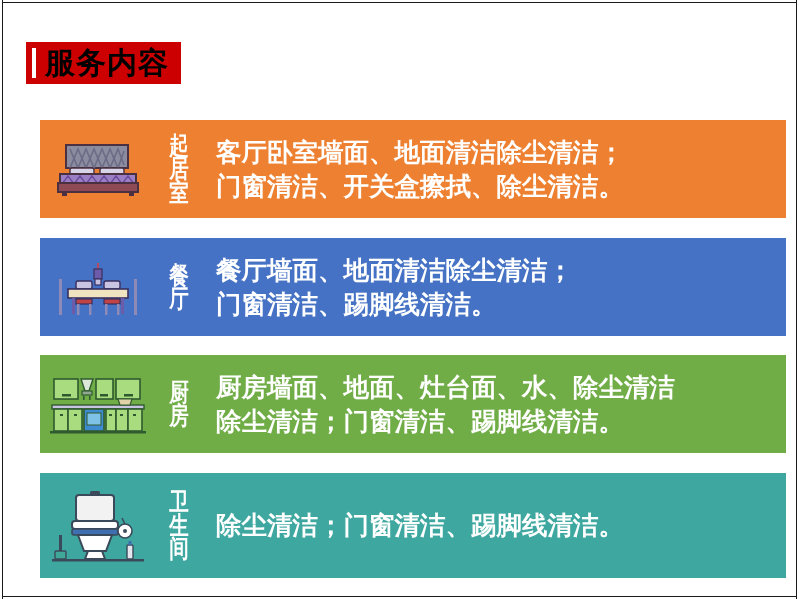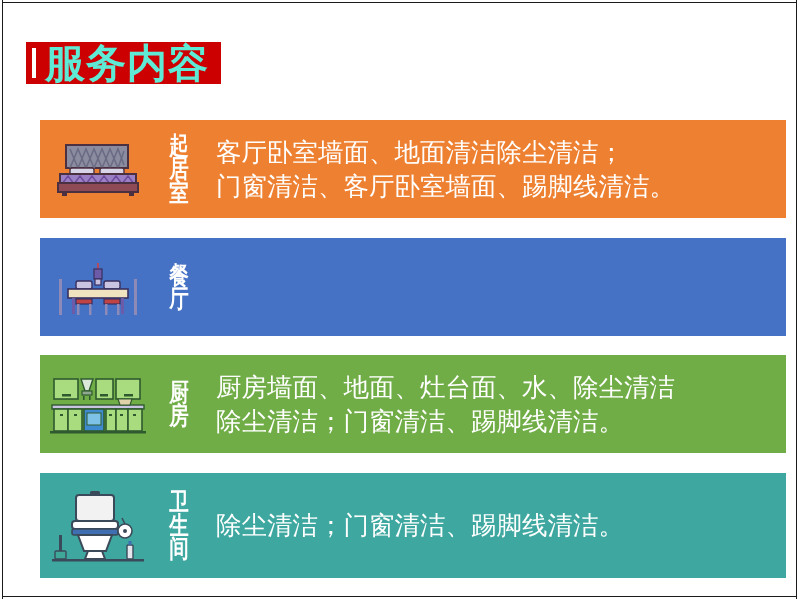--- a/index.html
+++ b/index.html
@@ -36,22 +36,22 @@
     align-items: center;
     padding: 0 12px 0 6px;
   }
   #title-accent-bar {
     width: 4px;
     height: 30px;
     background: #ffffff;
     margin-right: 9px;
   }
   #title-text {
-    color: #5eead4;
-    font-size: 40px;
+    color: #000000;
+    font-size: 30px;
     font-weight: bold;
     letter-spacing: 1px;
     line-height: 1;
     white-space: nowrap;
   }
 
   
   .card {
     position: absolute;
     left: 40px;
@@ -86,21 +86,21 @@
   }
   .card-label span { display: block; }
 
   .card-text {
     color: #ffffff;
     font-size: 25.5px;
     line-height: 1.34;
     padding-left: 14px;
     white-space: nowrap;
   }
-  .card-text .line { display: block; }
+  .card-text .line { display: block; font-weight: bold; }
 
   svg { display: block; }
 </style>
 </head>
 <body>
 
 <div id="page">
 
   <div class="frame-left"></div>
   <div class="frame-top"></div>
@@ -131,21 +131,21 @@
         <rect x="79" y="51" width="5" height="4" fill="#4A3040"></rect>
       </svg>
     </div>
     <div class="card-label">
       <span>起</span>
       <span>居</span>
       <span>室</span>
     </div>
     <div class="card-text">
       <span class="line">客厅卧室墙面、地面清洁除尘清洁；</span>
-      <span class="line">门窗清洁、客厅卧室墙面、踢脚线清洁。</span>
+      <span class="line">门窗清洁、开关盒擦拭、除尘清洁。</span>
     </div>
   </div>
 
   <div class="card card-2">
     <div class="card-icon">
       <svg width="96" height="60" viewBox="0 0 96 60">
 
         <path d="M47 6 L49 6 L49 12 L47 12 Z" fill="#B04A60"></path>
         <rect x="44" y="12" width="8" height="10" fill="#6B5BA8" stroke="#3A3060" stroke-width="1.2"></rect>
         <rect x="45" y="22" width="6" height="6" fill="#C8C0E0" stroke="#3A3060" stroke-width="1.2"></rect>
@@ -165,20 +165,24 @@
         <rect x="55" y="47" width="2.5" height="11" fill="#8E8AB8"></rect>
         <rect x="67" y="47" width="2.5" height="11" fill="#8E8AB8"></rect>
 
         <rect x="9" y="22" width="3" height="36" fill="#8E8AB8"></rect>
         <rect x="84" y="22" width="3" height="36" fill="#8E8AB8"></rect>
       </svg>
     </div>
     <div class="card-label">
       <span>餐</span>
       <span>厅</span>
+    </div>
+    <div class="card-text">
+      <span class="line">餐厅墙面、地面清洁除尘清洁；</span>
+      <span class="line">门窗清洁、踢脚线清洁。</span>
     </div>
   </div>
 
   <div class="card card-3">
     <div class="card-icon">
       <svg width="100" height="62" viewBox="0 0 100 62">
 
         <rect x="6" y="6" width="24" height="20" fill="#A8DC7E" stroke="#2F5A2F" stroke-width="1.6"></rect>
         <rect x="14" y="21" width="9" height="2.5" fill="#2F5A2F"></rect>
         <rect x="48" y="6" width="17" height="20" fill="#A8DC7E" stroke="#2F5A2F" stroke-width="1.6"></rect>

